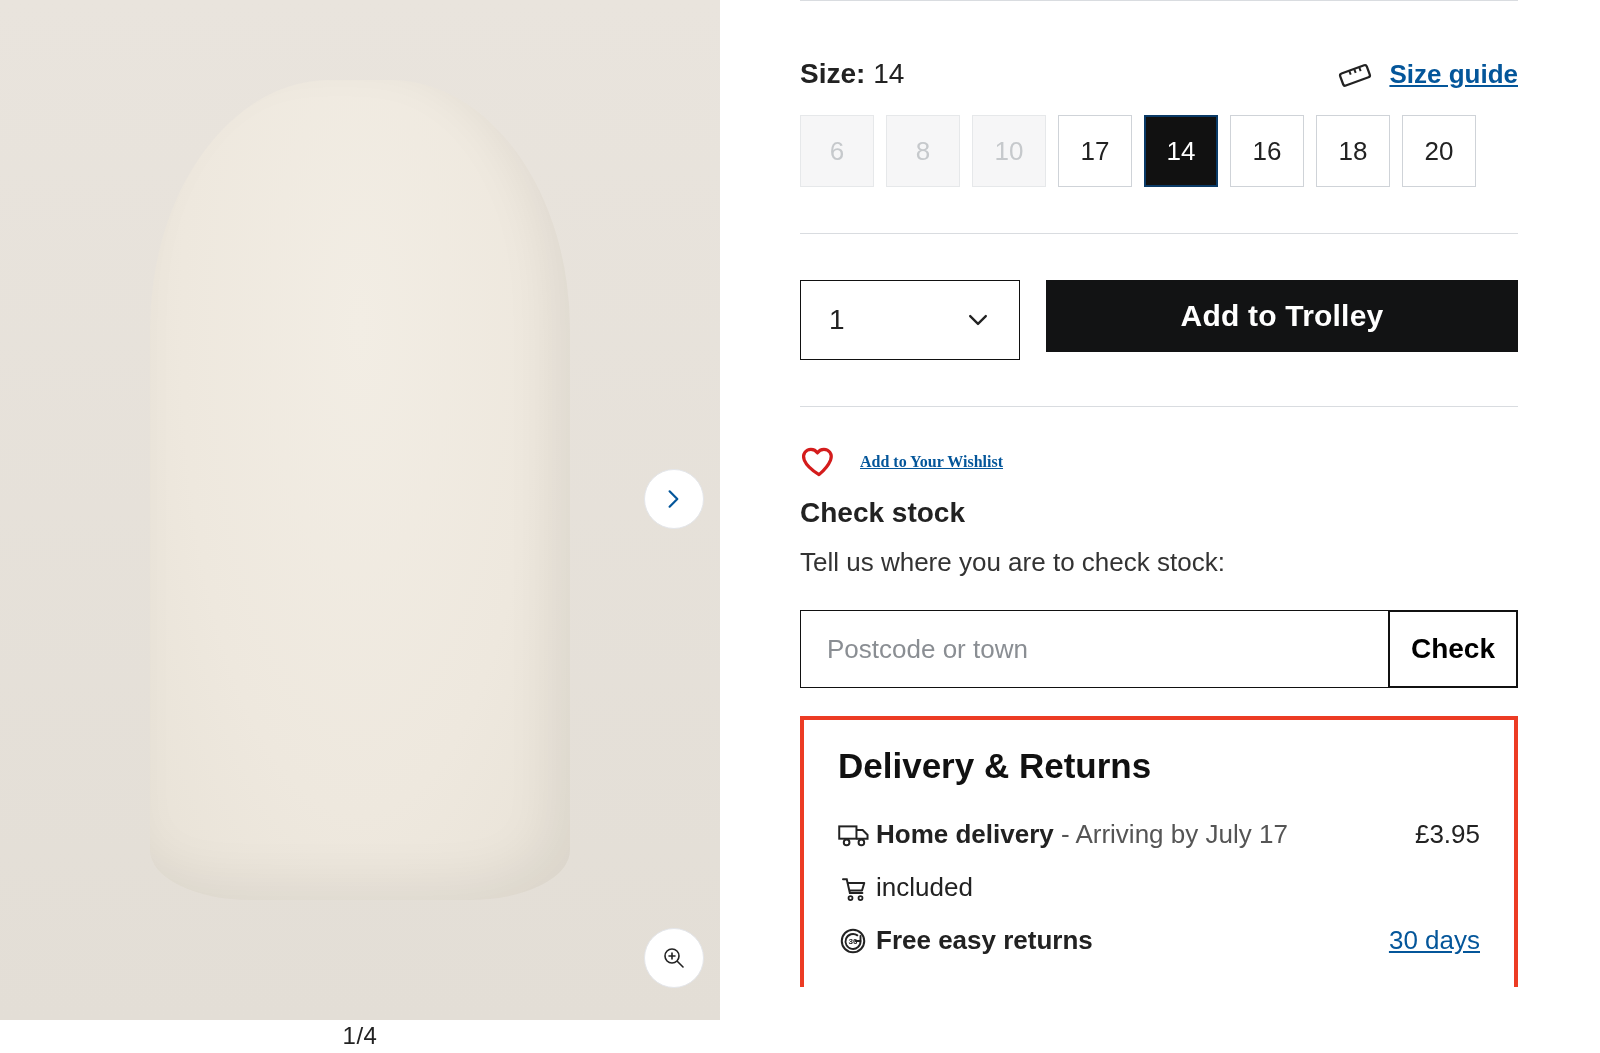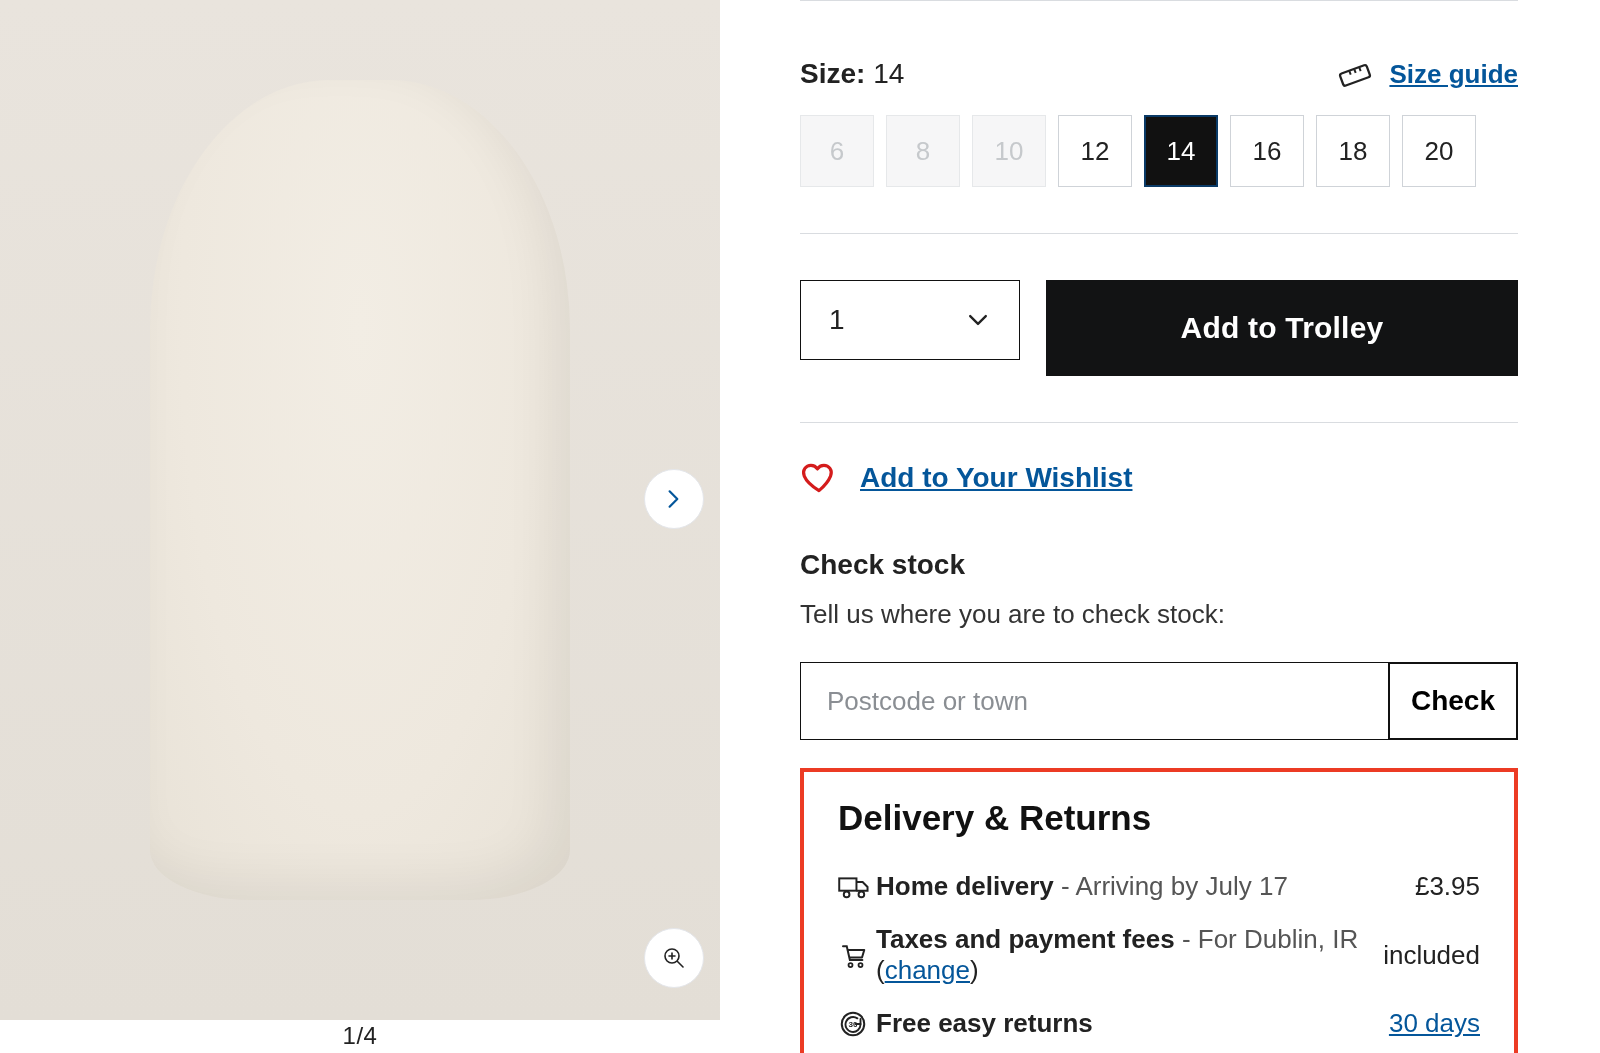--- a/index.html
+++ b/index.html
@@ -96,31 +96,31 @@
 
     
     .buy-row { display:flex; gap:26px; margin:46px 0; }
     .qty-select {
       width: 220px; height: 80px;
       border:1px solid #111; background:#fff;
       display:flex; align-items:center; justify-content:space-between;
       padding:0 28px; font-size:28px; cursor:pointer;
     }
     .add-trolley {
-      flex:1; height:96px;
+      flex:1; height:72px;
       background:#121314; color:#fff; border:none;
       font-size:30px; font-weight:700; letter-spacing:.2px;
       cursor:pointer;
     }
 
     
     .wishlist {
       display:flex; align-items:center; gap:22px;
-      margin:36px 0 52px;
-      font-size:28px; font-weight:700;
+      margin:36px 0 16px;
+      font-size:16px; font-weight:700;font-family:Liberation Serif, serif;
     }
     .wishlist a { color:#04569a; text-decoration:underline; cursor:pointer; }
 
     
     .check-stock-title { font-size:28px; font-weight:700; margin-bottom:18px; }
     .check-stock-sub { font-size:26px; margin-bottom:24px; color:#333; }
     .stock-input-row { display:flex; margin-bottom:28px;margin-top:32px; }
     .stock-input {
       flex:1; height:78px; border:1px solid #111; border-right:none;
       font-size:26px; padding:0 26px; outline:none;
@@ -190,21 +190,21 @@
             <path d="M8 10l1 2.5M11.5 8.7l1 2.5M15 7.4l1 2.5" stroke="#222" stroke-width="1.4"></path>
           </svg>
         <span>Size guide</span>
       </div>
     </div>
 
     <div class="size-grid" id="size-grid">
         <button class="size-chip disabled">6</button>
         <button class="size-chip disabled">8</button>
         <button class="size-chip disabled">10</button>
-        <button class="size-chip">12</button>
+        <button class="size-chip">17</button>
         <button class="size-chip selected">14</button>
         <button class="size-chip">16</button>
         <button class="size-chip">18</button>
         <button class="size-chip">20</button>
       </div>
 
     <hr class="sep">
 
     <div class="buy-row">
       <div class="qty-select">
@@ -249,21 +249,20 @@
           </div>
           <div class="dl-row">
             <span class="dl-icon">
               <svg width="30" height="30" viewBox="0 0 24 24" fill="none">
                 <path d="M4 5h3l2.5 11h10" stroke="#222" stroke-width="1.6" stroke-linecap="round"></path>
                 <path d="M8 8h13l-1.8 6H9.3" stroke="#222" stroke-width="1.6" stroke-linejoin="round"></path>
                 <circle cx="10" cy="20" r="1.6" stroke="#222" stroke-width="1.4"></circle>
                 <circle cx="18" cy="20" r="1.6" stroke="#222" stroke-width="1.4"></circle>
               </svg>
             </span>
-            <span class="dl-main"><strong>Taxes and payment fees</strong> <span class="dl-sep">- For Dublin, IR</span> (<a class="dl-link">change</a>)</span>
             <span class="dl-price">included</span>
           </div>
           <div class="dl-row">
             <span class="dl-icon">
               <svg width="30" height="30" viewBox="0 0 24 24" fill="none">
                 <circle cx="12" cy="12" r="9" stroke="#222" stroke-width="1.6"></circle>
                 <path d="M15.5 7.5A6 6 0 1 0 18 12" stroke="#222" stroke-width="1.5" stroke-linecap="round"></path>
                 <path d="M18 8v4h-4" stroke="#222" stroke-width="1.5" stroke-linecap="round" stroke-linejoin="round"></path>
                 <text x="12" y="14.5" font-size="6.5" text-anchor="middle" fill="#222" font-family="Arial" font-weight="700">30</text>
               </svg>

